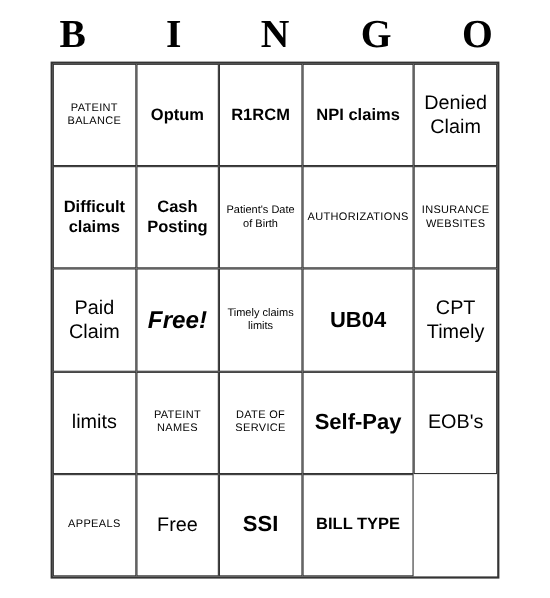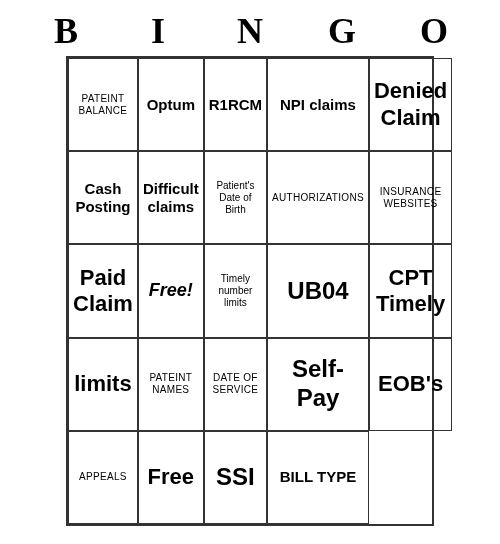--- a/index.html
+++ b/index.html
@@ -24,57 +24,57 @@
       width: 88px;
       text-align: center;
       font-size: 36px;
       font-weight: bold;
       font-family: 'Times New Roman', serif;
     }
     .bingo-grid {
       display: grid;
       grid-template-columns: repeat(5, 1fr);
       grid-template-rows: repeat(5, 1fr);
-      width: 368px;
+      width: 408px;
       height: 470px;
       border: 2px solid #333;
     }
     .bingo-cell {
       border: 1px solid #333;
       display: flex;
       align-items: center;
       justify-content: center;
       text-align: center;
       padding: 4px;
       line-height: 1.2;
     }
     .cell-text {
       font-size: 10px;
       font-family: Arial, sans-serif;
     }
     .cell-text.large {
-      font-size: 22px;
-      font-weight: bold;
+      font-size: 18px;
+      font-weight: normal;
     }
     .cell-text.medium {
       font-size: 15px;
       font-weight: bold;
     }
     .cell-text.small {
       font-size: 10px;
       text-transform: uppercase;
       letter-spacing: 0.3px;
     }
     .cell-text.free {
-      font-size: 18px;
+      font-size: 22px;
       font-weight: bold;
       font-style: italic;
     }
     .cell-text.xlarge {
-      font-size: 24px;
+      font-size: 20px;
       font-weight: bold;
     }
   </style>
 </head>
 <body>
 
 <div class="bingo-header">
   <div class="bingo-letter">B</div>
   <div class="bingo-letter">I</div>
   <div class="bingo-letter">N</div>
@@ -92,42 +92,42 @@
     <div class="bingo-cell">
       <span class="cell-text medium">R1RCM</span>
     </div>
     <div class="bingo-cell">
       <span class="cell-text medium">NPI claims</span>
     </div>
     <div class="bingo-cell">
       <span class="cell-text large">Denied Claim</span>
     </div>
     <div class="bingo-cell">
-      <span class="cell-text medium">Cash Posting</span>
+      <span class="cell-text medium">Difficult claims</span>
     </div>
     <div class="bingo-cell">
-      <span class="cell-text medium">Difficult claims</span>
+      <span class="cell-text medium">Cash Posting</span>
     </div>
     <div class="bingo-cell">
       <span class="cell-text">Patient's Date of Birth</span>
     </div>
     <div class="bingo-cell">
       <span class="cell-text small">AUTHORIZATIONS</span>
     </div>
     <div class="bingo-cell">
       <span class="cell-text small">INSURANCE WEBSITES</span>
     </div>
     <div class="bingo-cell">
       <span class="cell-text large">Paid Claim</span>
     </div>
     <div class="bingo-cell">
       <span class="cell-text free">Free!</span>
     </div>
     <div class="bingo-cell">
-      <span class="cell-text">Timely number limits</span>
+      <span class="cell-text">Timely claims limits</span>
     </div>
     <div class="bingo-cell">
       <span class="cell-text xlarge">UB04</span>
     </div>
     <div class="bingo-cell">
       <span class="cell-text large">CPT Timely</span>
     </div>
     <div class="bingo-cell">
       <span class="cell-text large">limits</span>
     </div>

